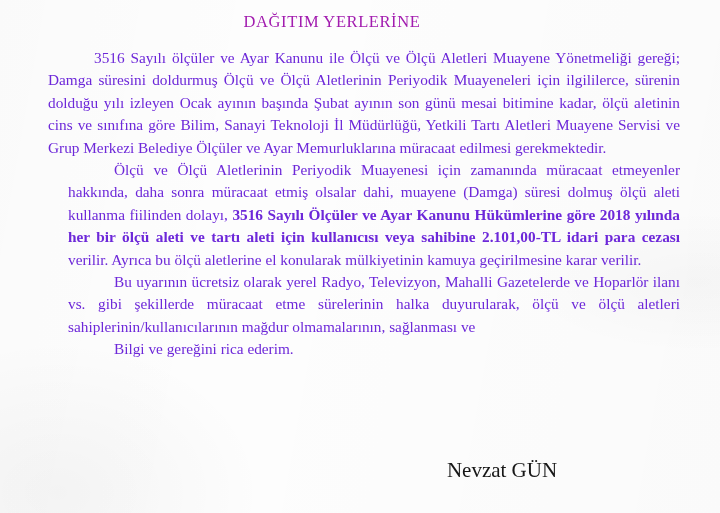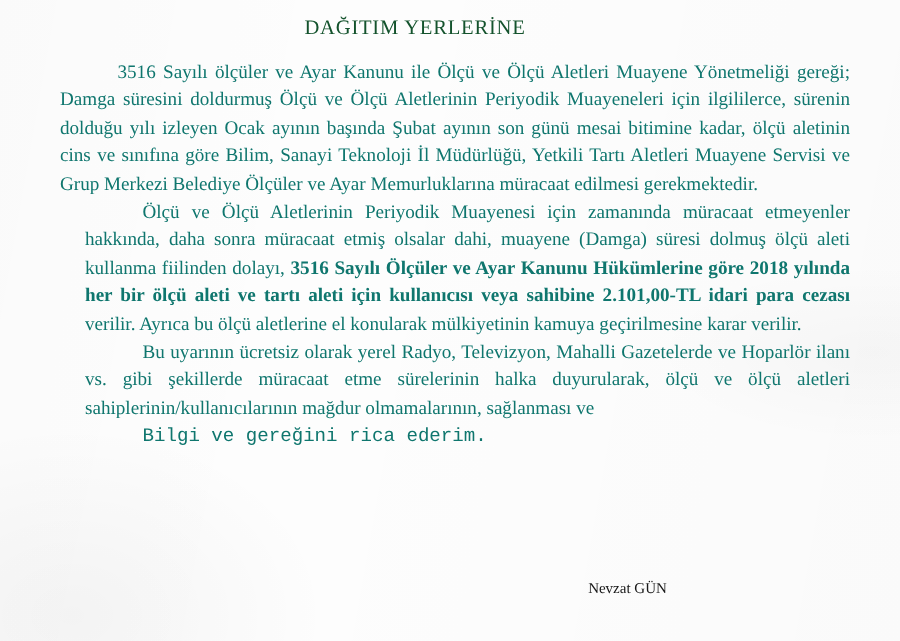--- a/index.html
+++ b/index.html
@@ -36,68 +36,67 @@
   }
 
   .doc-title {
     position: absolute;
     top: 12px;
     left: 0;
     width: 664px;
     text-align: center;
     font-size: 16.5px;
     letter-spacing: 0.6px;
-    color: #14532d;
+    color: #a21caf;
     font-family: "Liberation Serif", "DejaVu Serif", serif;
   }
 
   .body-block {
     position: absolute;
     top: 47px;
     left: 48px;
     width: 632px;
   }
 
   p.para {
     margin: 0 0 0 0;
     font-size: 15.3px;
     line-height: 22.4px;
     text-align: justify;
     text-justify: inter-word;
     text-indent: 46px;
-    color: #0f766e;
+    color: #6d28d9;
     hyphens: none;
   }
 
   p.para + p.para {
     margin-top: 0px;
     margin-left: 20px;
   }
 
   p.para.no-indent {
     text-indent: 0;
   }
 
   .b { font-weight: bold; }
 
   .closing {
     margin-top: 18px;
     text-indent: 46px;
     font-size: 15.3px;
     line-height: 22.4px;
-    font-family: Liberation Mono, monospace;
   }
 
   .signature {
     position: absolute;
     top: 460px;
     left: 412px;
     width: 180px;
     text-align: center;
-    font-size: 12px;
+    font-size: 21px;
     line-height: 20px;
     color: #171717;
   }
   .signature .name { display: block; }
   .signature .role { display: block; }
 </style>
 </head>
 <body>
 
 <div class="page">

